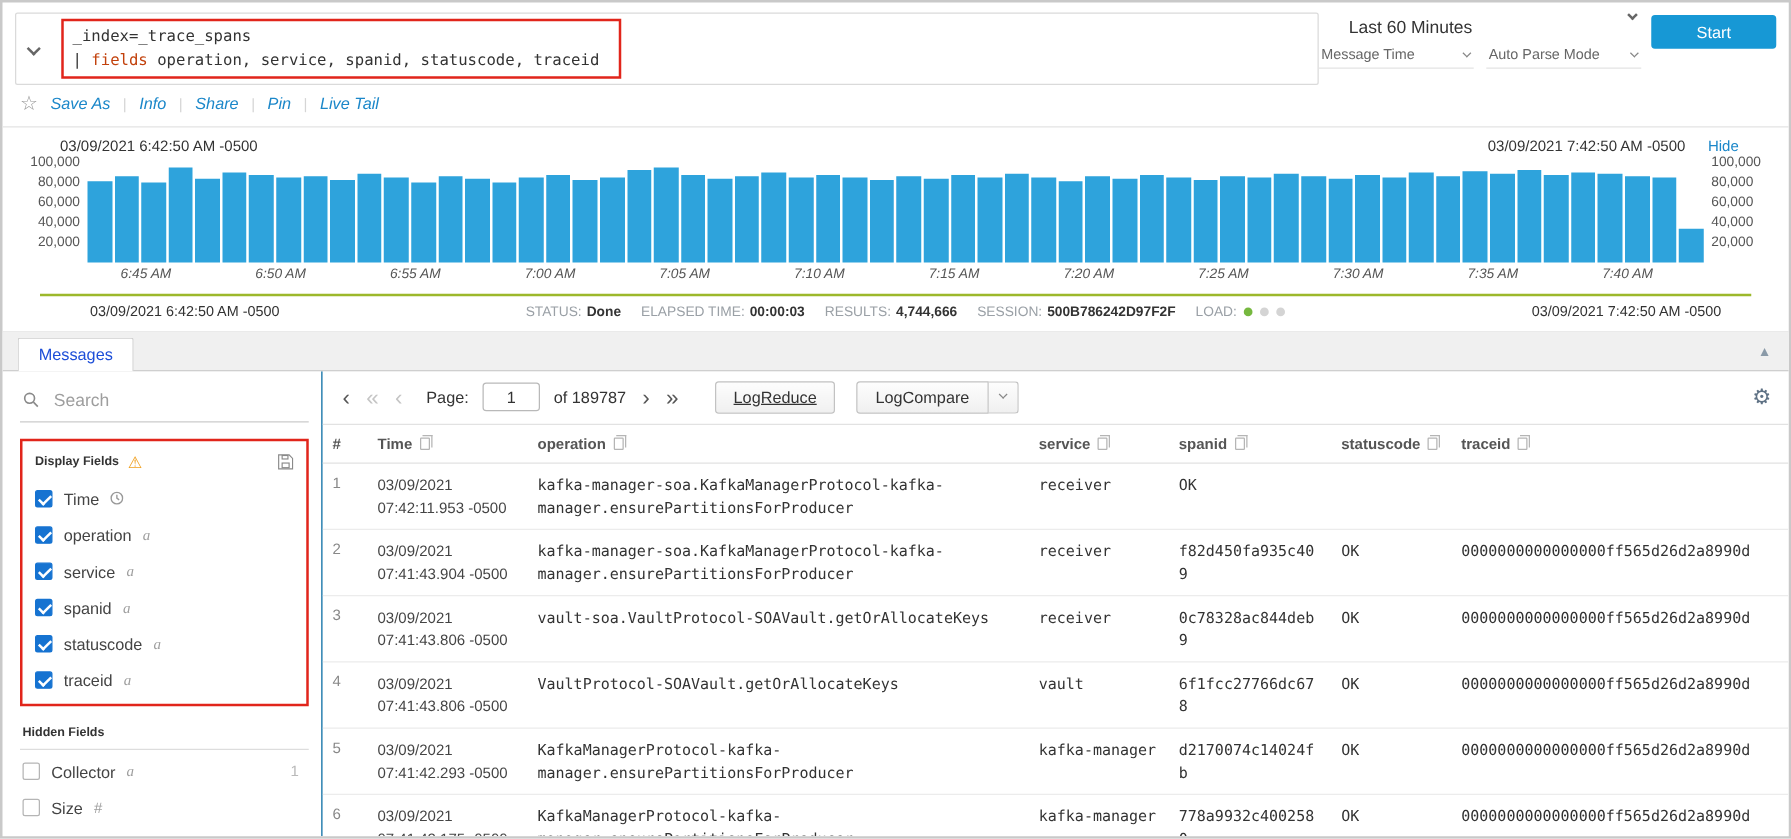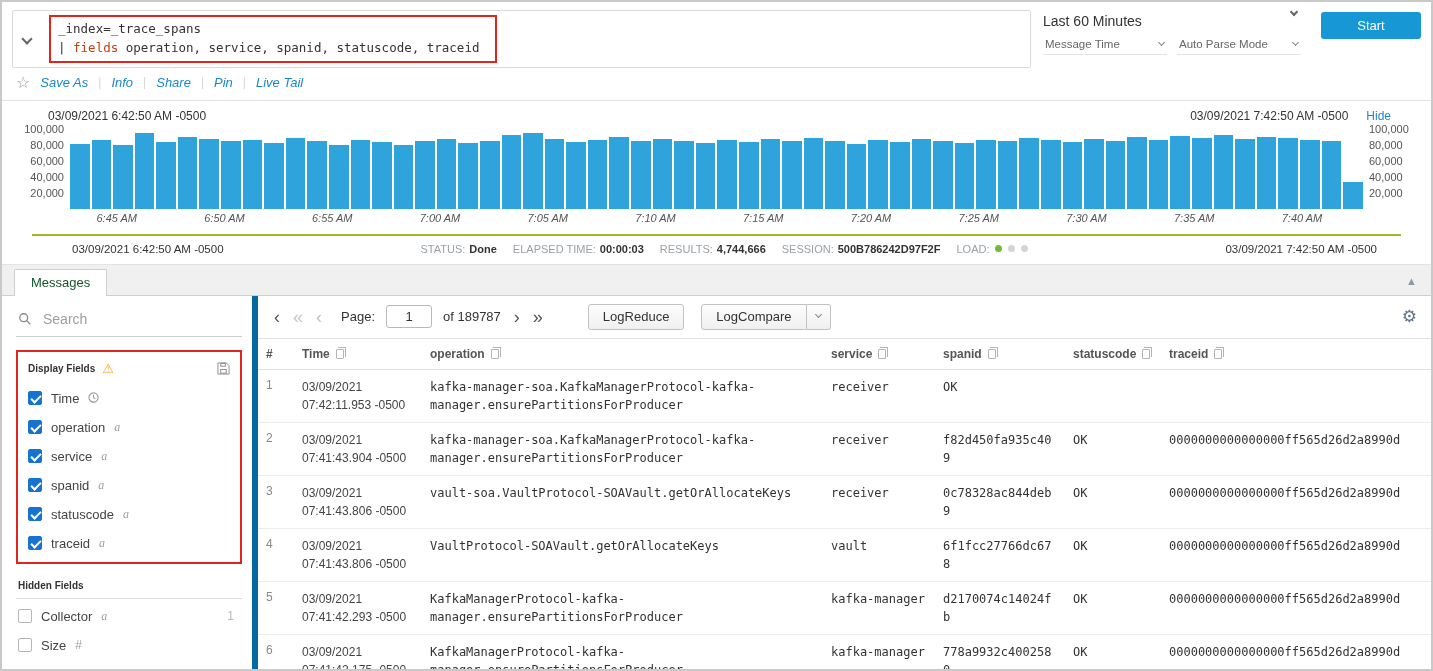--- a/index.html
+++ b/index.html
@@ -1,32 +1,32 @@
 <!DOCTYPE html>
 <html><head>
 <meta charset="utf-8">
 <style>
   * { box-sizing: border-box; }
   body { margin:0; background:#e9e9e9; font-family:"Liberation Sans",sans-serif; }
   .app { width:1433px; height:671px; border:2px solid #c9c9c9; background:#fff; overflow:hidden;
          display:flex; flex-direction:column; color:#333; font-size:13px; }
 
   
-  .top-bar { display:flex; align-items:flex-start; padding:8px 10px 2px 10px; gap:12px; }
+  .top-bar { display:flex; align-items:flex-start; padding:8px 10px 2px 10px; }
   .query-wrap { display:flex; flex:1; border:1px solid #dadada; border-radius:2px; min-height:48px; }
   .query-caret { width:28px; display:flex; align-items:center; justify-content:center; cursor:pointer; padding-top:4px; }
   .chev { display:inline-block; width:6px; height:6px; border-right:2px solid #666; border-bottom:2px solid #666;
           transform:rotate(45deg); margin-top:-4px; }
   .chev.big { width:8px; height:8px; }
   .chev.small { width:5px; height:5px; border-width:0 1.5px 1.5px 0; border-style:solid; border-color:#888; }
   .query-box { flex:1; padding:4px 8px; font-family:"DejaVu Sans Mono",monospace; font-size:12.5px; line-height:1.5; }
   .query-annotation { display:inline-block; border:2px solid #e1251b; padding:3px 16px 3px 7px; }
   .kw { color:#c2410c; }
   .range-panel { width:258px; display:flex; flex-direction:column; gap:7px; padding-top:3px; }
-  .range-row { display:flex; align-items:flex-start; justify-content:space-between; padding-right:4px; }
+  .range-row { display:flex; align-items:flex-start; justify-content:space-between; padding-right:4px;margin-left:24px; }
   .range-label { font-size:14px; color:#333; }
   .sub-selects { display:flex; gap:10px; }
   .mini-select { flex:1; display:flex; align-items:center; justify-content:space-between; font-size:11.5px;
                  color:#666; padding:2px 3px 4px 2px; border-bottom:1px solid #e4e4e4; cursor:pointer; }
   .start-btn { width:100px; height:27px; background:#1798d5; color:#fff; border:none; border-radius:3px;
                font-size:13px; font-family:inherit; cursor:pointer; margin-left:8px; margin-top:2px; }
 
   
   .actions-row { display:flex; align-items:center; gap:10px; padding:3px 12px 8px 14px; border-bottom:1px solid #e3e3e3; }
   .star { color:#999; font-size:16px; cursor:pointer; }
@@ -56,26 +56,26 @@
   .s-item { display:flex; align-items:center; gap:4px; }
   .s-label { color:#9aa0a6; font-size:11px; }
   .s-value { color:#333; font-weight:600; font-size:11px; }
   .dot { width:7px; height:7px; border-radius:50%; background:#d4d4d4; display:inline-block; margin-left:2px; }
   .dot.green { background:#76b83f; }
 
   
   .tab-bar { background:#f0f0f0; border-bottom:1px solid #cfcfcf; display:flex; align-items:flex-end;
              justify-content:space-between; padding:5px 14px 0 12px; height:31px; flex:none; }
   .tab { background:#fff; border:1px solid #cfcfcf; border-bottom:none; border-radius:2px 2px 0 0;
-         padding:5px 16px 6px 16px; font-size:13px; color:#14532d; margin-bottom:-1px; cursor:pointer; }
+         padding:5px 16px 6px 16px; font-size:13px; color:#1d4ed8; margin-bottom:-1px; cursor:pointer; }
   .collapse-icon { color:#8a9aa8; font-size:11px; padding-bottom:8px; cursor:pointer; }
 
   
   .main { flex:1; display:flex; overflow:hidden; }
-  .sidebar { width:256px; flex:none; border-right:6px solid #0369a1; padding:10px 10px 0 14px; overflow:hidden; }
+  .sidebar { width:256px; flex:none; border-right:1px solid #0369a1; padding:10px 10px 0 14px; overflow:hidden; }
   .search-row { display:flex; align-items:center; gap:9px; border-bottom:1px solid #ccc; padding:4px 2px 8px 2px; }
   .search-input { border:none; outline:none; font-size:14px; color:#333; flex:1; font-family:inherit; }
   .search-input::placeholder { color:#9e9e9e; }
   .red-box { border:2px solid #e1251b; margin:13px 0 10px 0; padding:9px 8px 4px 8px; }
   .df-header { display:flex; align-items:center; gap:7px; padding:0 2px 8px 2px; }
   .df-title, .hf-title { font-size:10px; font-weight:700; color:#333; }
   .warn { color:#f0a020; font-size:13px; }
   .save-icon { margin-left:auto; cursor:pointer; display:flex; }
   .field-row { display:flex; align-items:center; gap:9px; padding:7px 2px; font-size:13px; color:#444; cursor:pointer; }
   .checkbox { width:14px; height:14px; border:1px solid #b5b5b5; border-radius:2px; background:#fff; position:relative; flex:none; }
@@ -92,21 +92,21 @@
              --cols: 36px 128px minmax(0,1fr) 112px 130px 96px 270px; }
   .content-toolbar { display:flex; align-items:center; gap:5px; padding:8px 14px 8px 12px; flex:none; }
   .nav-ch { font-size:18px; color:#555; padding:0 4px; cursor:pointer; line-height:1; }
   .nav-ch.disabled { color:#c5c5c5; }
   .page-label { font-size:13px; margin-left:10px; }
   .page-input { width:46px; height:23px; border:1px solid #b9b9b9; border-radius:3px; text-align:center;
                 font-size:13px; color:#333; margin:0 6px; font-family:inherit; }
   .of-label { font-size:13px; margin-right:4px; }
   .btn { background:linear-gradient(#fdfdfd,#f0f0f0); border:1px solid #c2c2c2; border-radius:3px;
          padding:4px 14px; font-size:13px; color:#333; height:26px; cursor:pointer; font-family:inherit; }
-  .logreduce { margin-left:36px; }
+  .logreduce { margin-left:20px;text-decoration:underline; }
   .split { display:flex; margin-left:12px; }
   .split .main-part { border-radius:3px 0 0 3px; }
   .split .dd { border-radius:0 3px 3px 0; border-left:none; padding:4px 9px; display:flex; align-items:center; }
   .gear { margin-left:auto; color:#5f7285; font-size:17px; cursor:pointer; }
 
   .table-header, .trow { display:grid; grid-template-columns:var(--cols); }
   .table-header { border-top:1px solid #e2e2e2; border-bottom:1px solid #e2e2e2; font-size:12px; color:#555; font-weight:700; }
   .th { padding:8px 8px; display:flex; align-items:center; gap:6px; }
   .copy-icon { display:inline-block; width:8px; height:10px; border:1px solid #b5b5b5; border-radius:1px;
                position:relative; background:#fff; }

